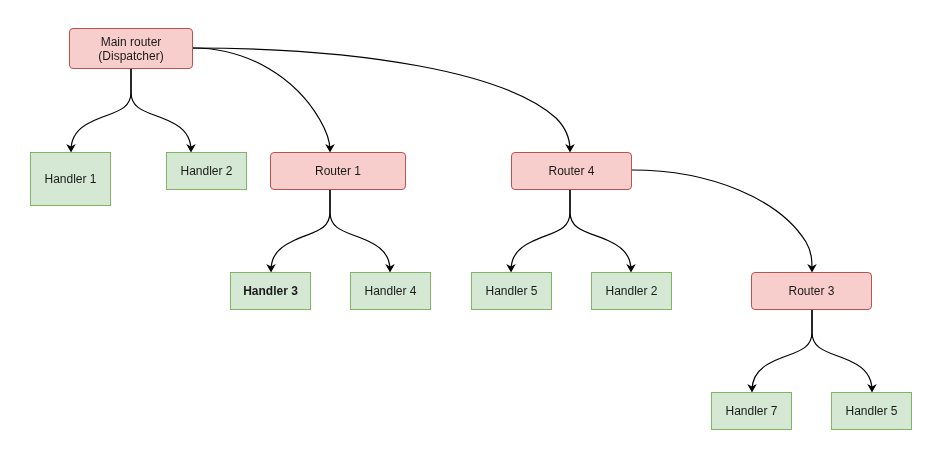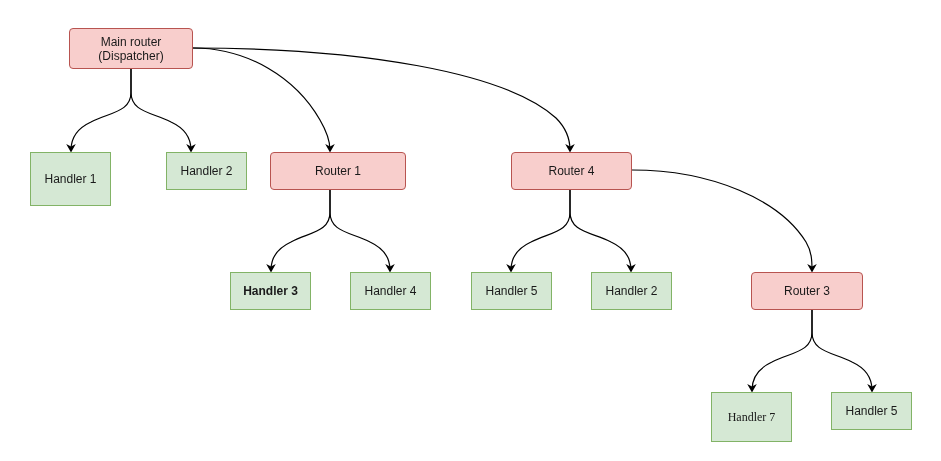--- a/index.html
+++ b/index.html
@@ -108,25 +108,25 @@
   </div>
 
   <div class="node node-handler" style="left: 471px; top: 272px; width: 81px; height: 38px;">
     <span class="node-label">Handler 5</span>
   </div>
 
   <div class="node node-handler" style="left: 591px; top: 272px; width: 81px; height: 38px;">
     <span class="node-label">Handler 2</span>
   </div>
 
-  <div class="node node-router" style="left: 751px; top: 272px; width: 112px; height: 38px;">
+  <div class="node node-router" style="left: 751px; top: 272px; width: 121px; height: 38px;">
     <span class="node-label">Router 3</span>
   </div>
 
-  <div class="node node-handler" style="left: 711px; top: 392px; width: 81px; height: 50px; font-family: Liberation Serif, serif;">
+  <div class="node node-handler" style="left: 711px; top: 392px; width: 81px; height: 38px;">
     <span class="node-label">Handler 7</span>
   </div>
 
   <div class="node node-handler" style="left: 831px; top: 392px; width: 81px; height: 38px;">
     <span class="node-label">Handler 5</span>
   </div>
 
 </div>
 
 </body></html>

